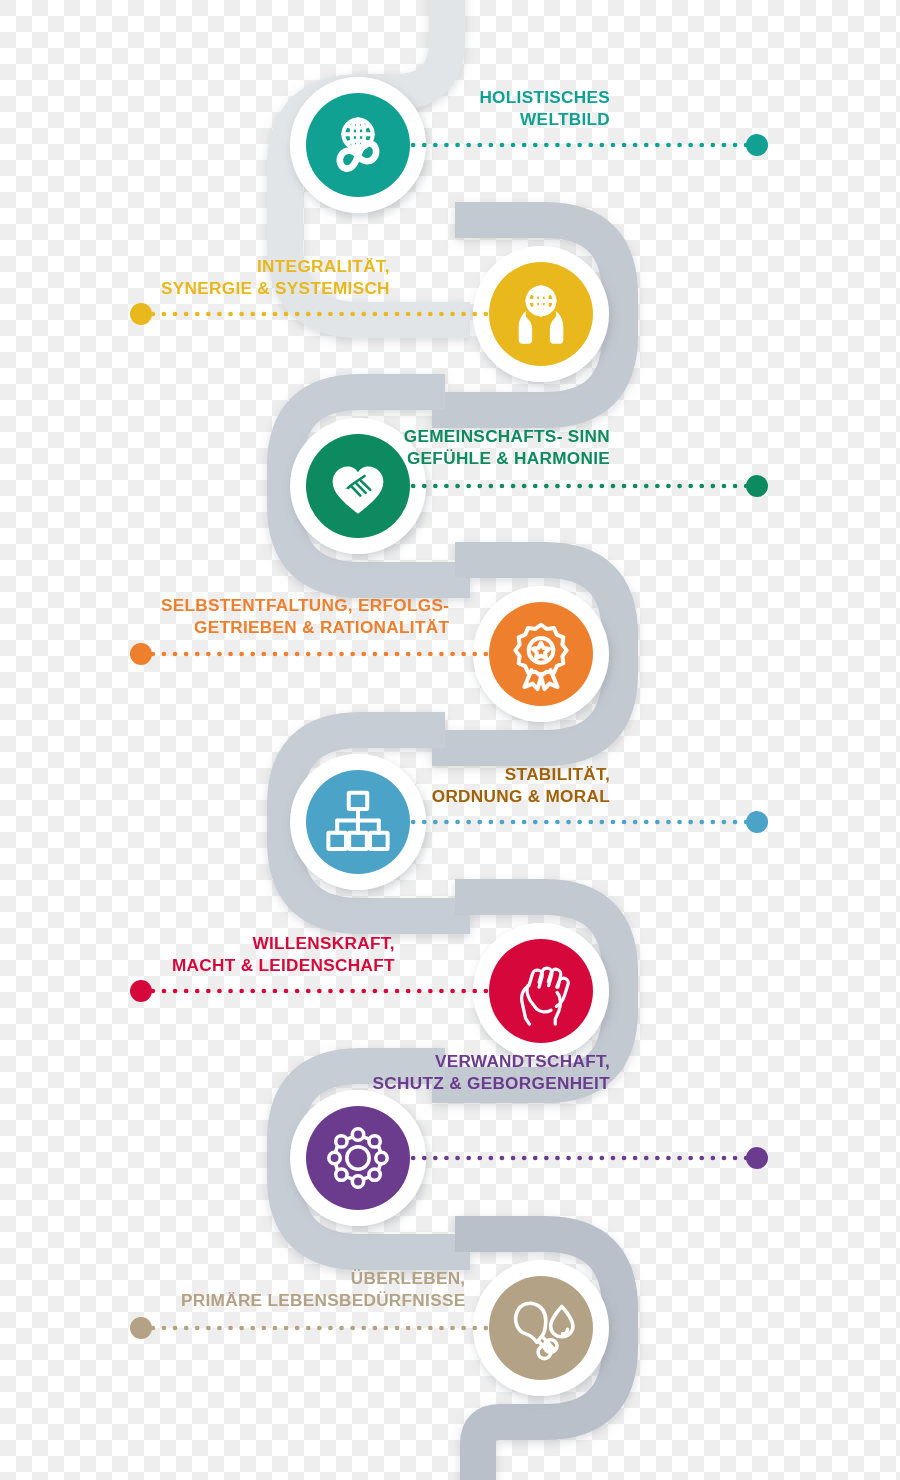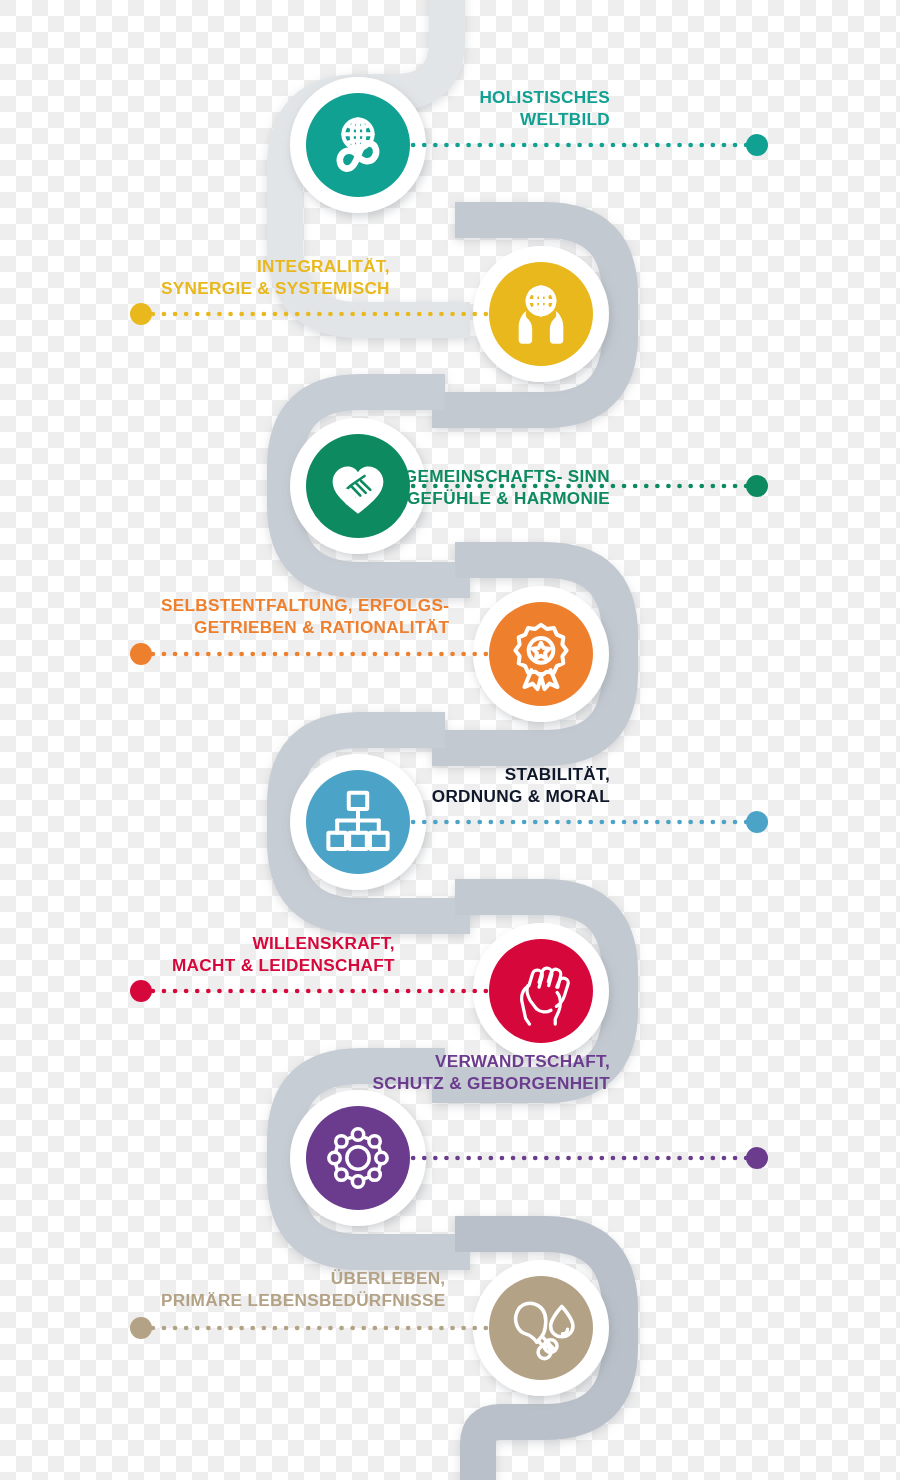--- a/index.html
+++ b/index.html
@@ -276,26 +276,26 @@
     </g>
         </g>
       </g>
     </svg>
 
   <div id="labelLayer">
       <div class="lbl right" style="top: 86px; color: rgb(16, 161, 146); right: 158px;">HOLISTISCHES
 WELTBILD</div>
       <div class="lbl left" style="top: 255px; color: rgb(232, 184, 28); left: 161px;">INTEGRALITÄT,
 SYNERGIE &amp; SYSTEMISCH</div>
-      <div class="lbl right" style="top: 425px; color: rgb(13, 138, 95); right: 158px; margin-top: 40px;">GEMEINSCHAFTS- SINN
+      <div class="lbl right" style="top: 425px; color: rgb(13, 138, 95); right: 158px;">GEMEINSCHAFTS- SINN
 GEFÜHLE &amp; HARMONIE</div>
       <div class="lbl left" style="top: 594px; color: rgb(238, 127, 45); left: 161px;">SELBSTENTFALTUNG, ERFOLGS-
 GETRIEBEN &amp; RATIONALITÄT</div>
-      <div class="lbl right" style="top: 763px; color: #0f172a; right: 158px;">STABILITÄT,
+      <div class="lbl right" style="top: 763px; color: #a16207; right: 158px;">STABILITÄT,
 ORDNUNG &amp; MORAL</div>
       <div class="lbl left" style="top: 932px; color: rgb(214, 8, 59); left: 172px;">WILLENSKRAFT,
 MACHT &amp; LEIDENSCHAFT</div>
       <div class="lbl right" style="top: 1050px; color: rgb(107, 59, 142); right: 158px;">VERWANDTSCHAFT,
 SCHUTZ &amp; GEBORGENHEIT</div>
-      <div class="lbl left" style="top: 1267px; color: rgb(179, 162, 133); left: 161px;">ÜBERLEBEN,
+      <div class="lbl left" style="top: 1267px; color: rgb(179, 162, 133); left: 161px; padding-left: 20px;">ÜBERLEBEN,
 PRIMÄRE LEBENSBEDÜRFNISSE</div>
     </div>
 </div>
 
 </body></html>

